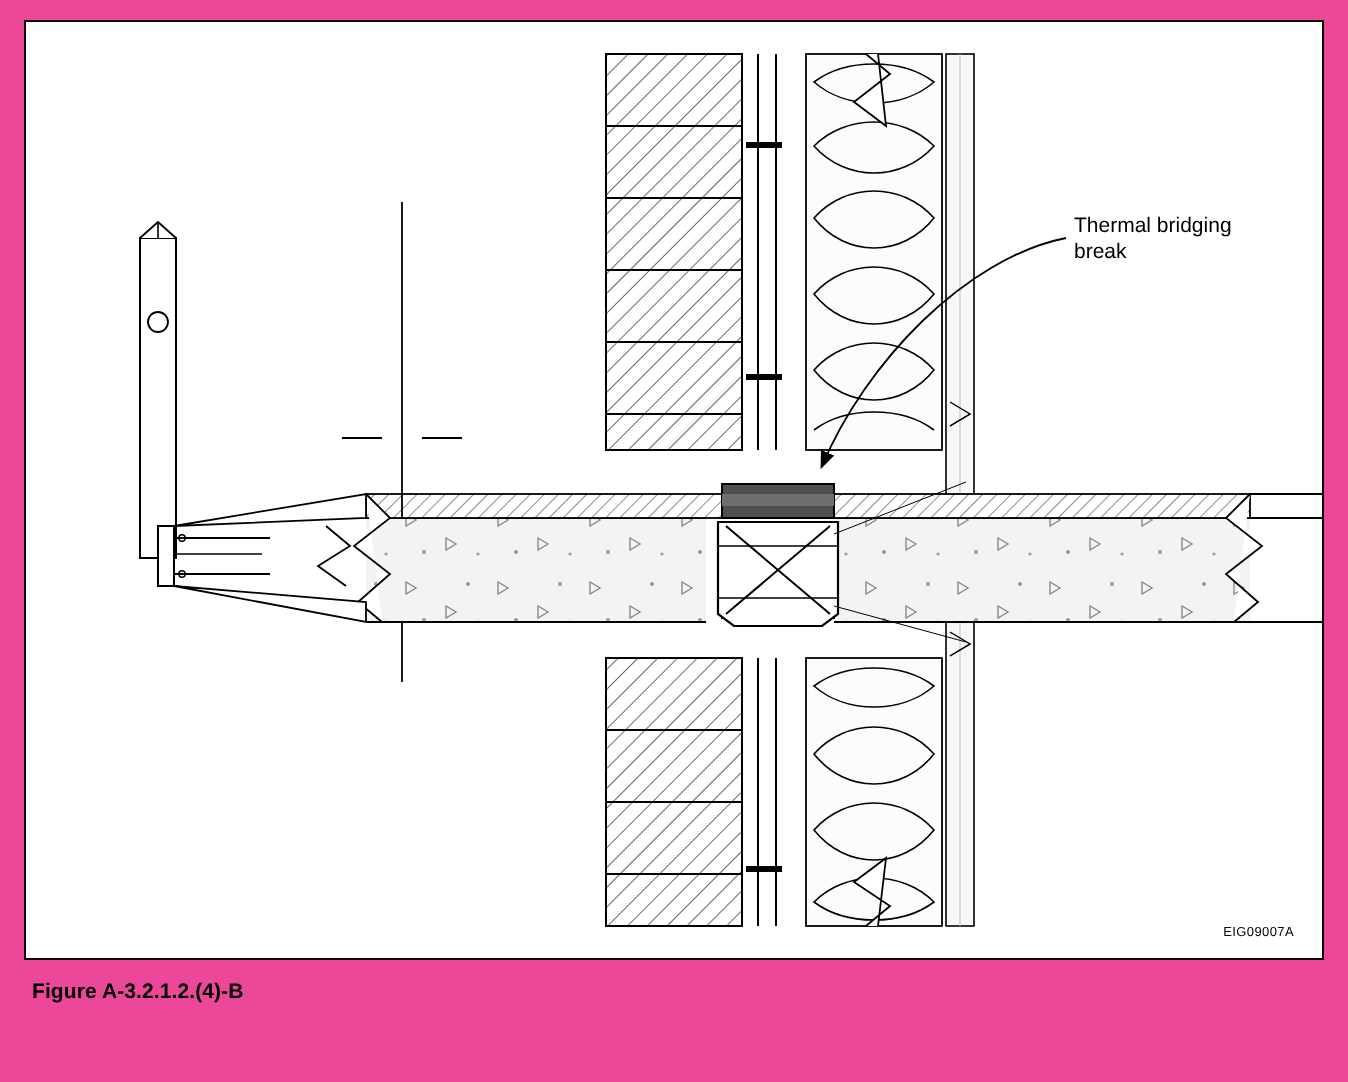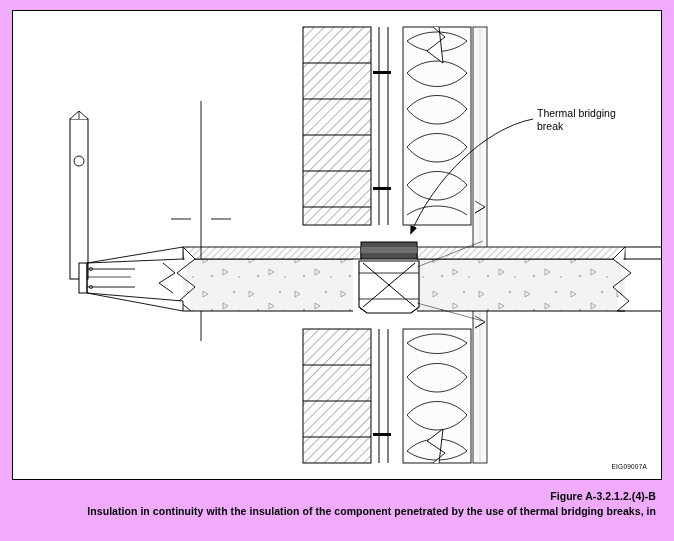--- a/index.html
+++ b/index.html
@@ -12,21 +12,21 @@
     height: 541px;
     font-family: "Liberation Sans", sans-serif;
     position: relative;
     overflow: hidden;
   }
   #page {
     position: absolute;
     left: 0; top: 0;
     width: 674px;
     height: 541px;
-    background: #f0abfc;
+    background: #ec4899;
   }
   #figure-frame {
     position: absolute;
     left: 12px;
     top: 10px;
     width: 650px;
     height: 470px;
     border: 1px solid #000000;
     box-sizing: border-box;
     background: #ffffff;
@@ -34,21 +34,20 @@
   }
   #drawing-svg {
     position: absolute;
     left: 0; top: 0;
   }
   #caption-block {
     position: absolute;
     left: 16px;
     top: 489px;
     width: 640px;
-    text-align: right;
   }
   .caption-line {
     font-size: 10.5px;
     font-weight: bold;
     color: #000000;
     line-height: 14.5px;
     letter-spacing: 0.05px;
   }
   .annot-label {
     position: absolute;
@@ -249,16 +248,15 @@
     </svg>
 
     <div class="annot-label" id="thermal-label">Thermal bridging
 break</div>
 
     <div id="drawing-code">EIG09007A</div>
   </div>
 
   <div id="caption-block">
     <div class="caption-line">Figure  A-3.2.1.2.(4)-B</div>
-    <div class="caption-line">Insulation in continuity with the insulation of the component penetrated by the use of thermal bridging breaks, in</div>
   </div>
 
 </div>
 
 </body></html>

